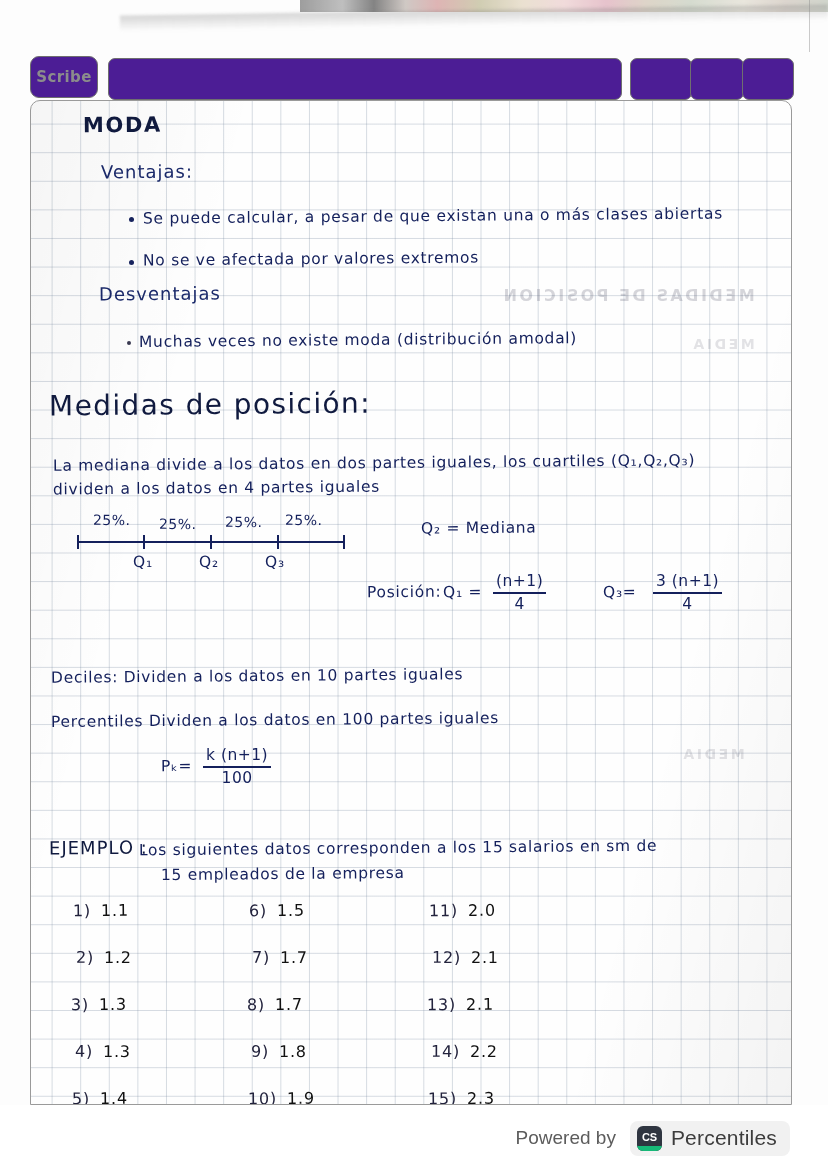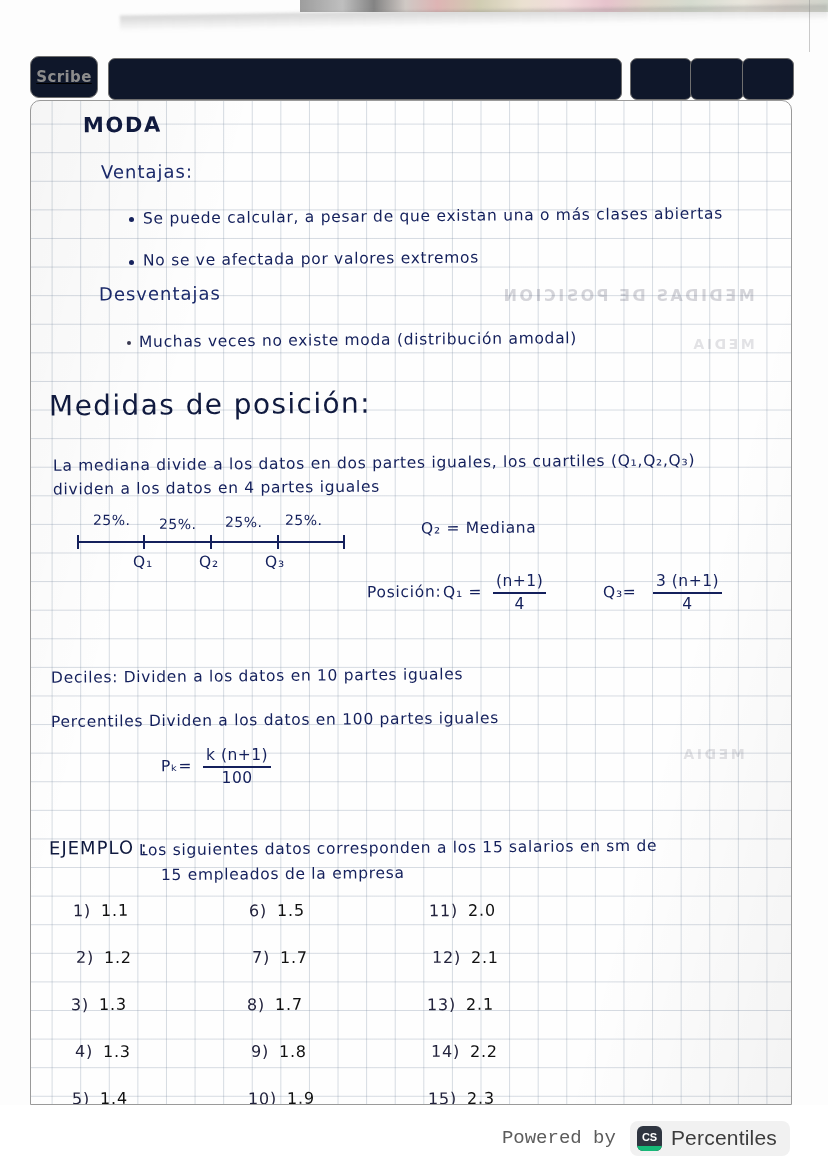--- a/index.html
+++ b/index.html
@@ -46,23 +46,22 @@
     width: 1px; height: 52px;
     background: rgba(140,140,140,.45);
   }
 
   
   .hdr { position: absolute; top: 56px; left: 30px; width: 762px; height: 38px; }
   .hdr-box {
     position: absolute;
     border: 1.3px solid #6f6f6f;
     border-radius: 7px;
-    background: #0f172a;
+    background: #4c1d95;
     height: 42px;
-    text-decoration: underline;
   }
   .hdr-label {
     left: 0; top: 0; width: 68px;
     border-radius: 9px 9px 9px 9px;
     display: flex; align-items: center; justify-content: center;
   }
   .hdr-label .txt {
     font-family: "DejaVu Sans", sans-serif;
     font-weight: 700;
     font-size: 15px;
@@ -191,21 +190,21 @@
     position: absolute;
     left: 0; bottom: 0;
     width: 828px; height: 66px;
     display: flex;
     align-items: center;
     justify-content: flex-end;
     padding-right: 38px;
     background: #fff;
   }
   .footer .pwr {
-    font-family: Liberation Mono, monospace;
+    font-family: Liberation Sans, sans-serif;
     font-size: 19px;
     color: #5c5c5c;
     margin-right: 14px;
   }
   .cs-pill {
     display: flex;
     align-items: center;
     gap: 9px;
     background: #f1f1f1;
     border-radius: 8px;

